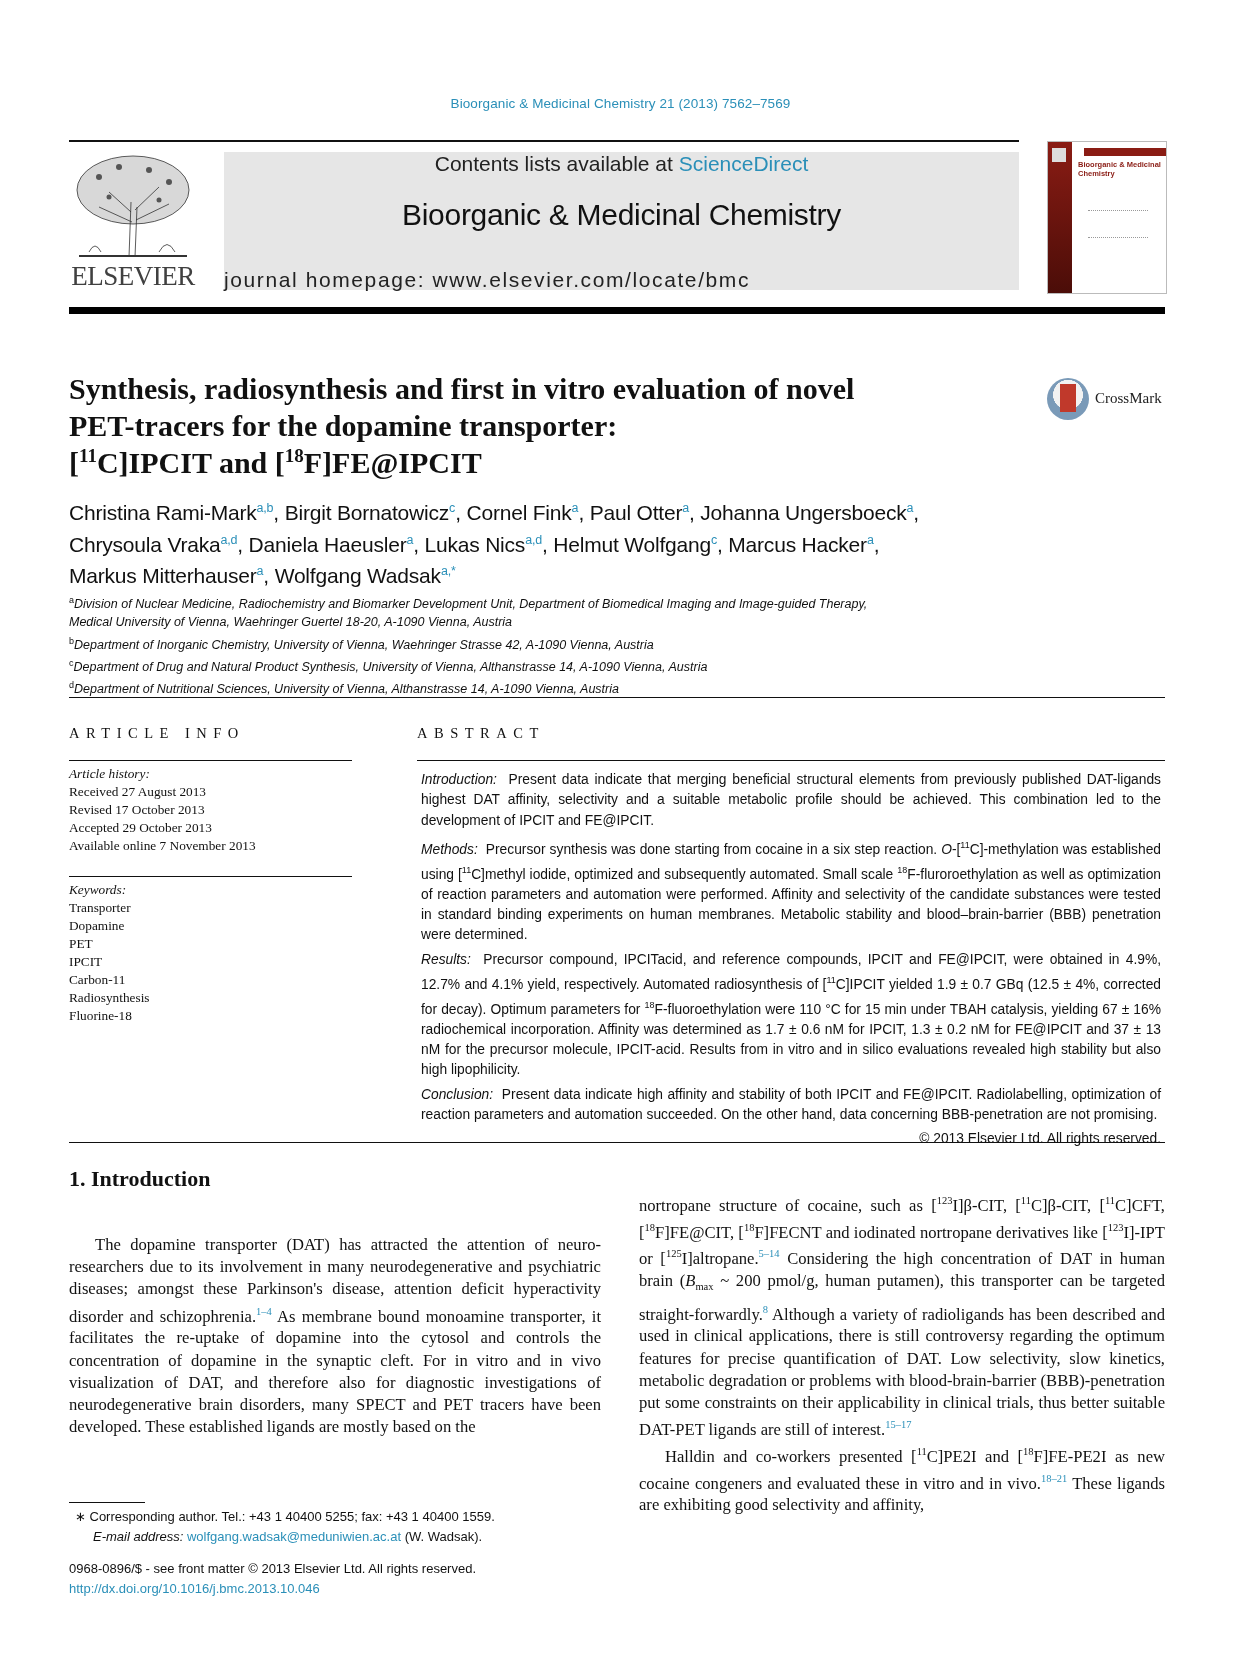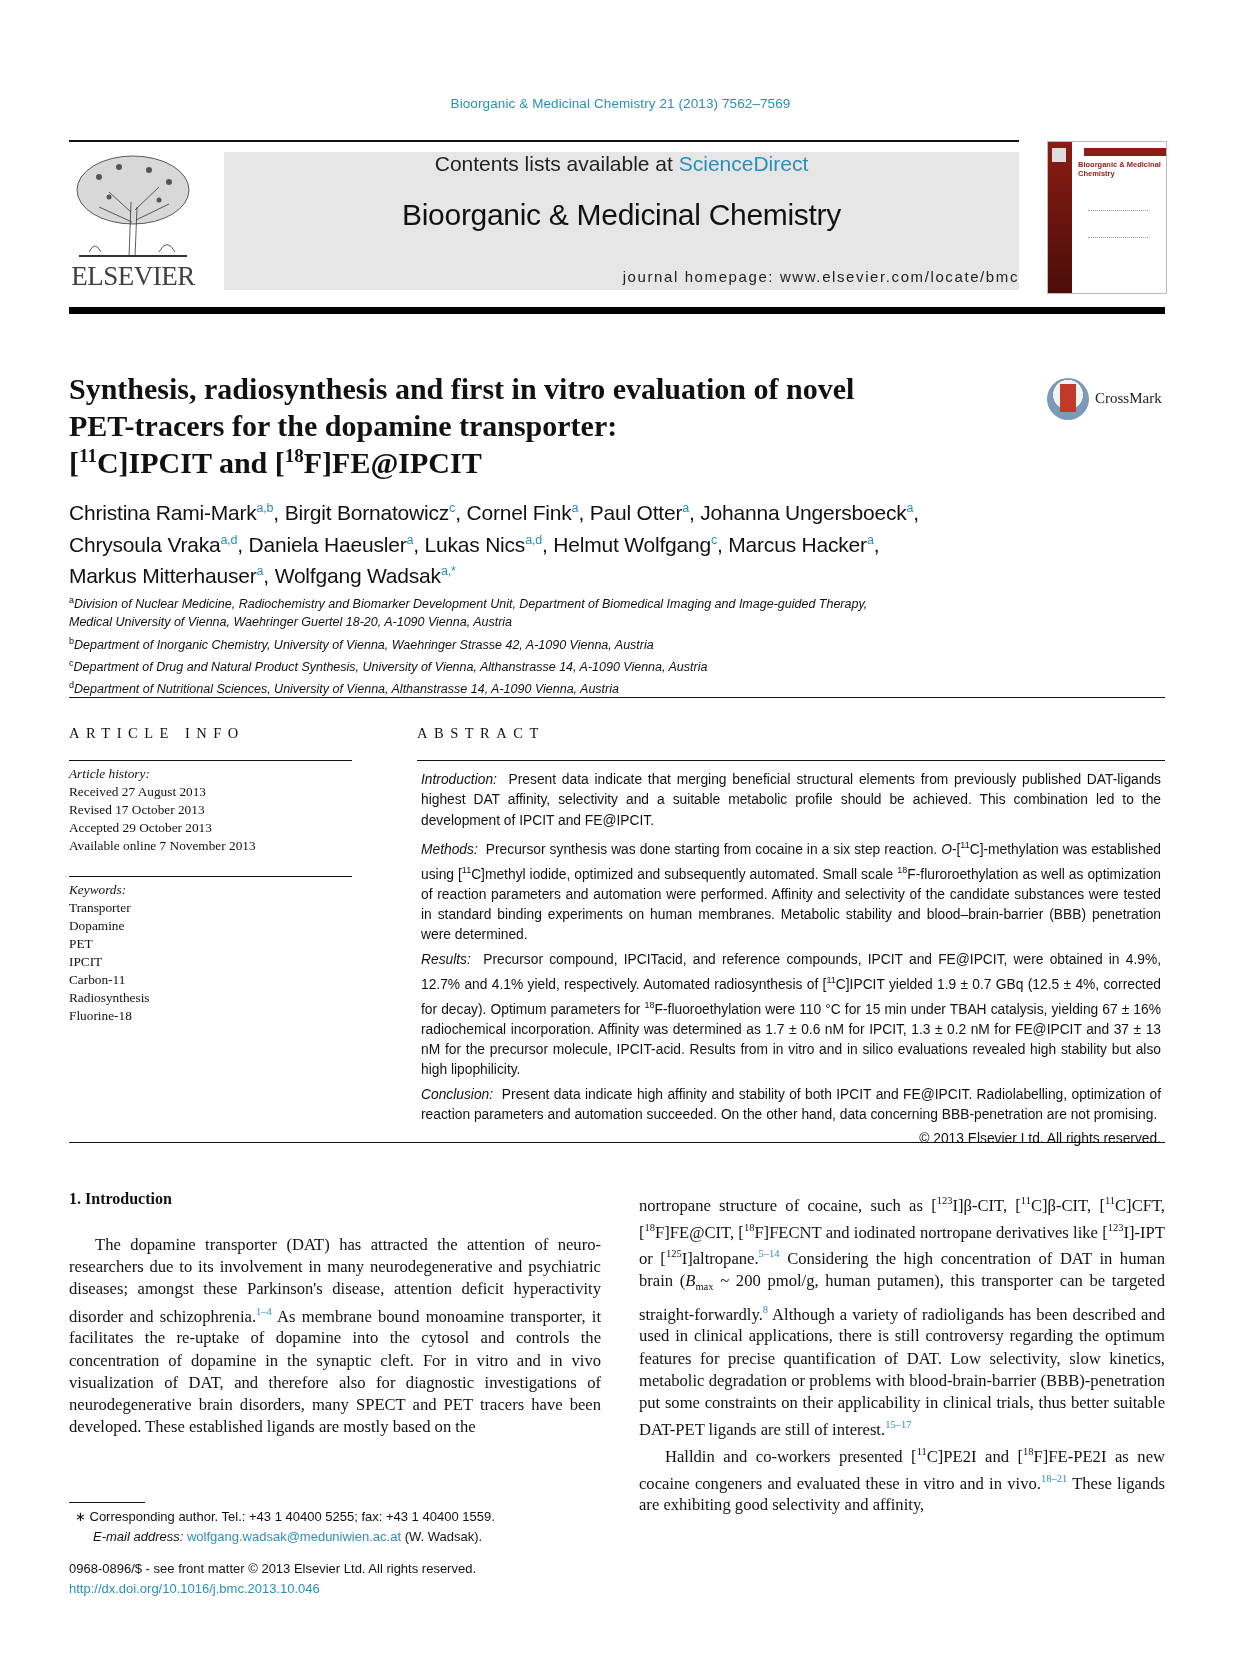--- a/index.html
+++ b/index.html
@@ -11,22 +11,22 @@
                   font-family:"Liberation Sans","DejaVu Sans",sans-serif; letter-spacing:0.1px; }
   .rule-thin { left:69px; width:950px; top:140px; height:1.5px; background:#111; }
   .elsevier-logo { left:69px; top:152px; width:128px; height:140px; }
   .elsevier-word { position:absolute; left:0; bottom:0; width:128px; text-align:center; color:#404040;
                    font-family:"Liberation Serif",serif; font-size:27px; letter-spacing:-0.5px; }
   .banner { left:224px; top:152px; width:795px; height:138px; background:#e6e6e6; }
   .banner .contents { position:absolute; top:0; left:0; width:100%; text-align:center;
                       font-family:"Liberation Sans","DejaVu Sans",sans-serif; font-size:21px; color:#222; }
   .banner .jtitle { position:absolute; top:46px; left:0; width:100%; text-align:center;
                     font-family:"Liberation Sans","DejaVu Sans",sans-serif; font-size:30px; color:#111; letter-spacing:-0.3px; }
-  .banner .homepage { position:absolute; top:116px; left:0; width:100%; text-align:right;
-                      font-family:"Liberation Sans","DejaVu Sans",sans-serif; font-size:15px; letter-spacing:1.6px; color:#222; }
+  .banner .homepage { position:absolute; top:116px; left:0; width:100%; text-align:left;
+                      font-family:"Liberation Sans","DejaVu Sans",sans-serif; font-size:21px; letter-spacing:1.6px; color:#222; }
   .cover { left:1047px; top:141px; width:118px; height:151px; border:1px solid #bbb; background:#fff; overflow:hidden; }
   .cover .spine { position:absolute; left:0; top:0; width:24px; height:100%; background:linear-gradient(#8a1c14,#4b0d08); }
   .cover .topbar { position:absolute; left:36px; top:6px; width:82px; height:8px; background:#8a1c14; }
   .cover .ctitle { position:absolute; left:30px; top:18px; font-family:"Liberation Sans",sans-serif; font-size:7.5px; font-weight:bold; color:#8a1c14; line-height:9px; }
   .cover .mini-logo { position:absolute; left:4px; top:6px; width:14px; height:14px; background:#ddd; }
   .cover .mol { position:absolute; left:40px; top:68px; width:60px; height:26px; border-top:1px dotted #999; border-bottom:1px dotted #999; }
   .rule-thick { left:69px; width:1096px; top:307px; height:7px; background:#000; }
 
   .title { left:69px; top:370px; width:900px; font-family:"Liberation Serif",serif; font-weight:bold;
            font-size:30px; line-height:37px; color:#111; }
@@ -61,21 +61,21 @@
   .abstract .copy { text-align:right; margin-top:1px; }
   .rule-mid2 { left:69px; width:1096px; top:1142px; height:1px; background:#111; }
 
   .body-col { font-family:"Liberation Serif","DejaVu Serif",serif; font-size:16.6px; line-height:22.2px;
               text-align:justify; color:#111; }
   .body-col p { margin:0; }
   .body-col .indent { text-indent:26px; }
   .body-col sup { font-size:10.5px; }
   .body-col sup.ref { color:#2a8fb8; }
   .body-col sub { font-size:10.5px; }
-  .intro-head { left:69px; top:1190px; font-weight:bold; font-size:16px; font-family:"Liberation Serif",serif; }
+  .intro-head { left:69px; top:1166px; font-weight:bold; font-size:22px; font-family:"Liberation Serif",serif; }
   .left-col { left:69px; top:1234px; width:532px; }
   .right-col { left:639px; top:1190px; width:526px; }
 
   .fn-rule { left:69px; width:76px; top:1502px; height:1px; background:#111; }
   .footnotes { left:69px; top:1507px; width:560px; font-family:"Liberation Sans","DejaVu Sans",sans-serif;
                font-size:13px; line-height:20px; }
   .footnotes .em { font-style:italic; }
   .copyright { left:69px; top:1559px; width:600px; font-family:"Liberation Sans","DejaVu Sans",sans-serif;
                font-size:13px; line-height:20px; }
 </style>

